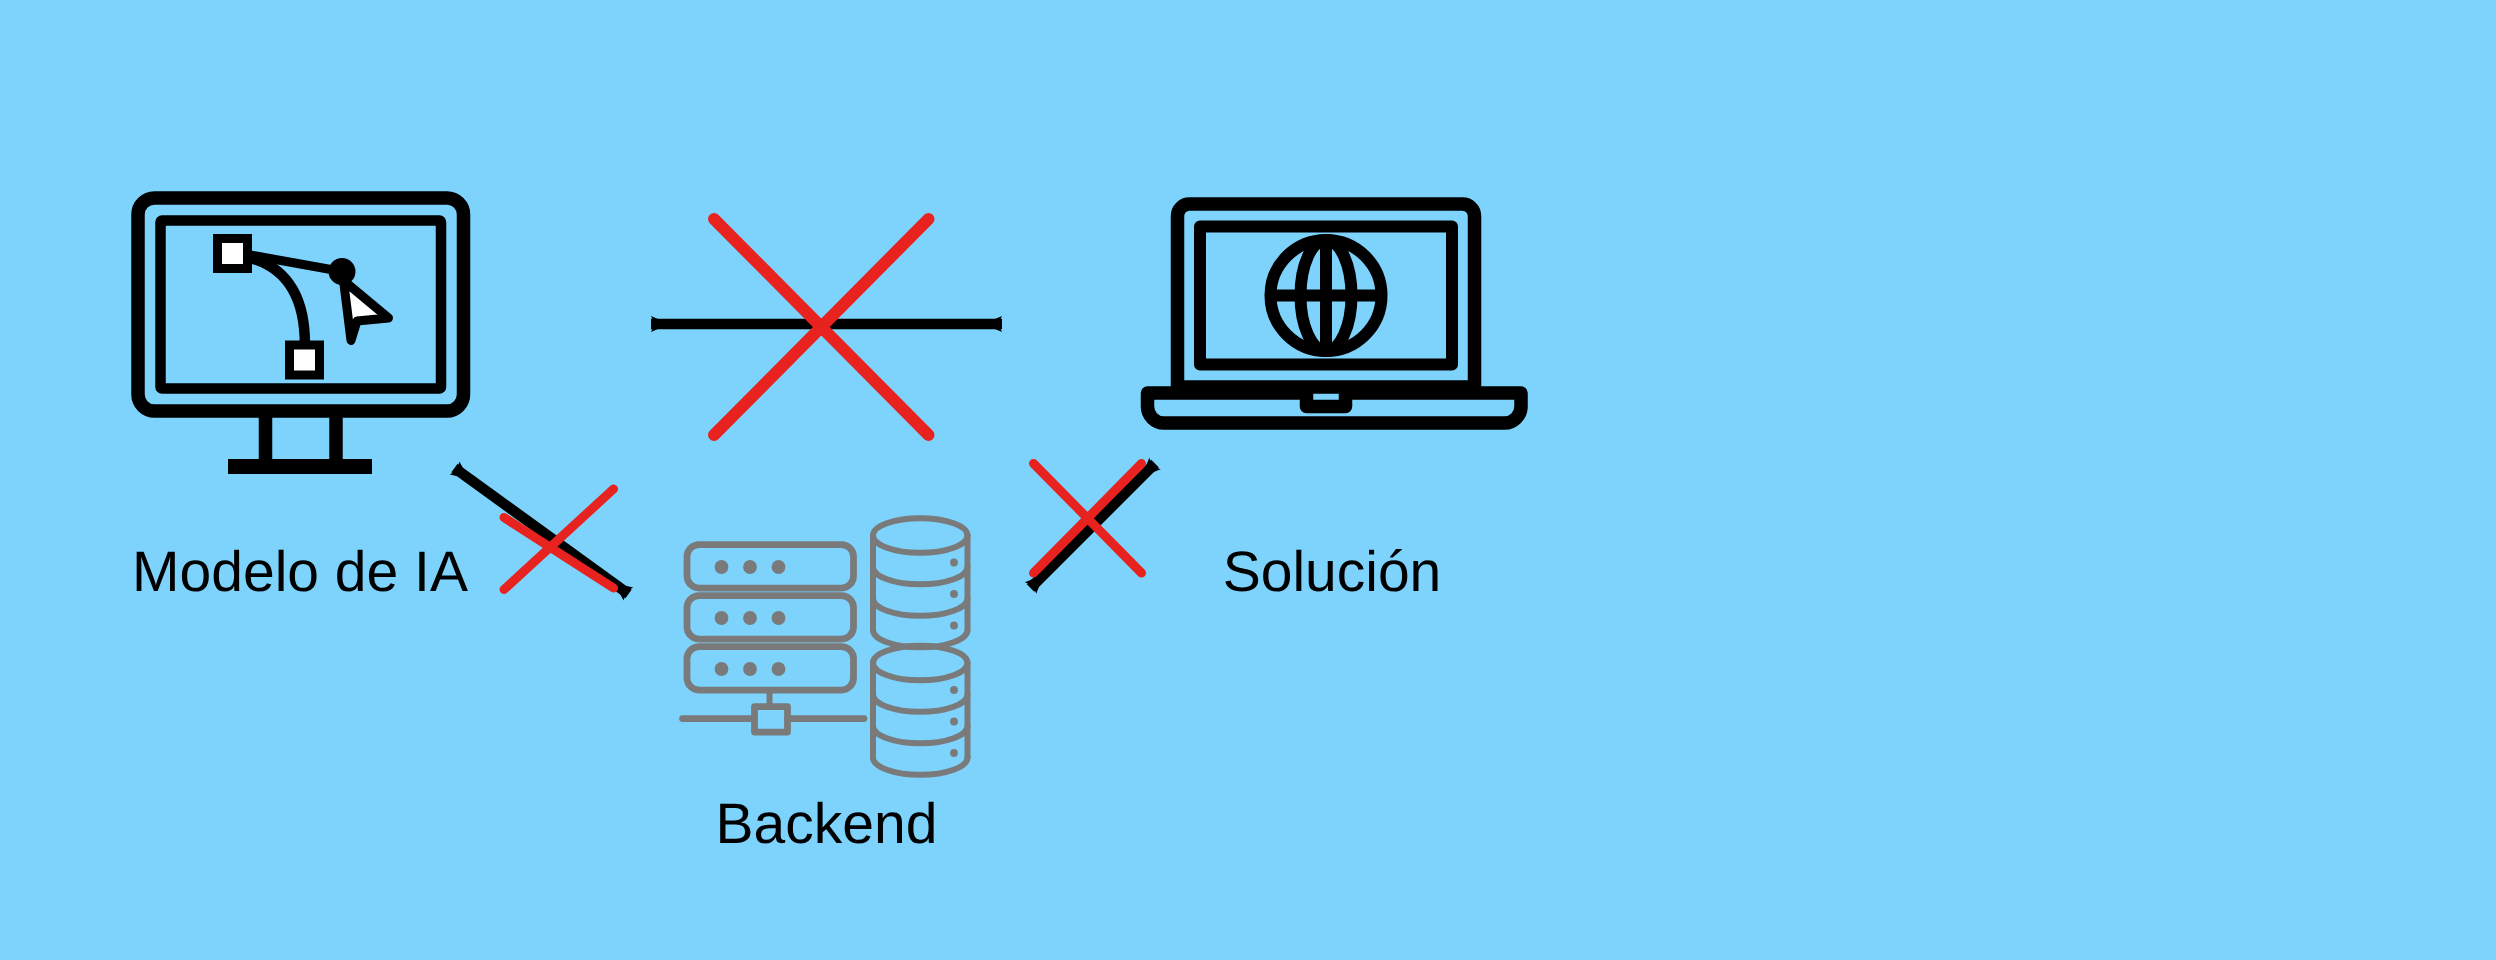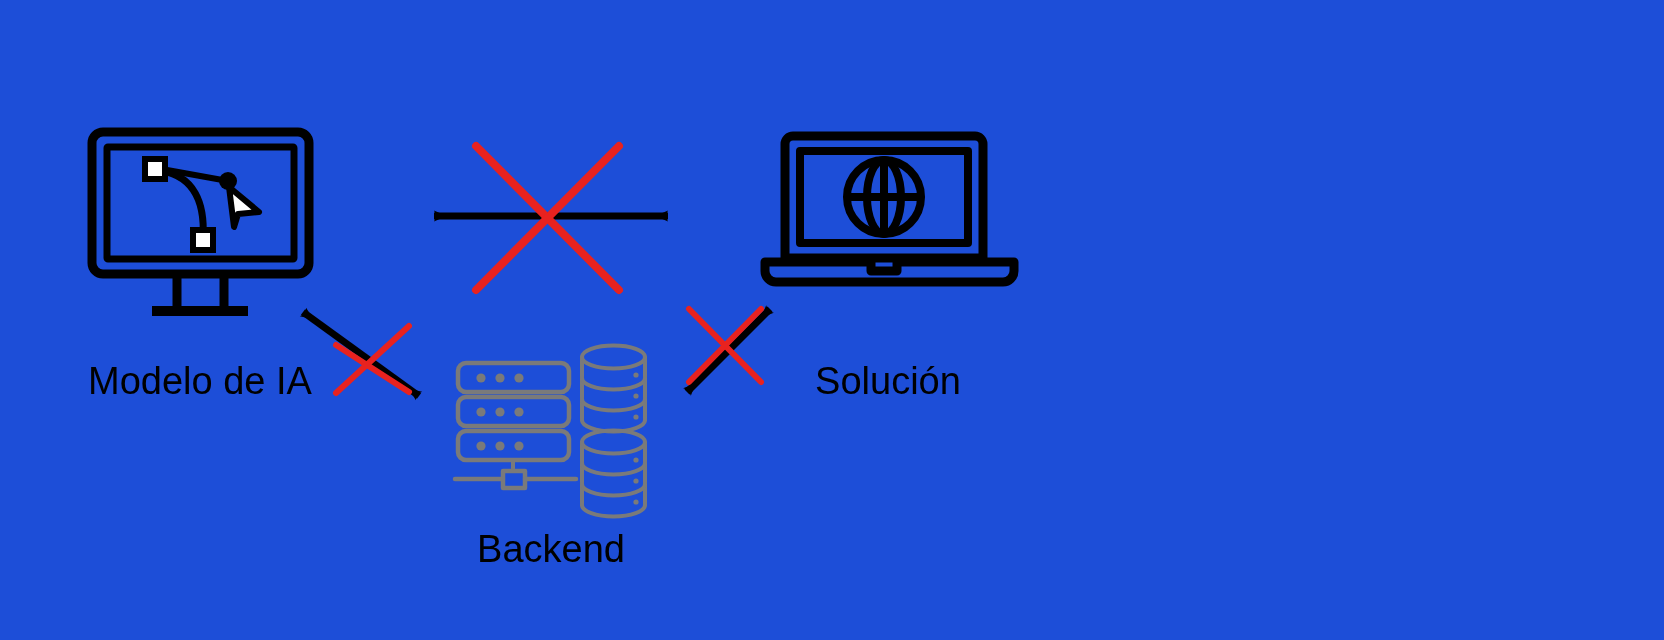--- a/index.html
+++ b/index.html
@@ -7,21 +7,21 @@
     padding: 0;
     background: #ffffff;
   }
   body {
     font-family: "Liberation Sans", sans-serif;
   }
   #canvas {
     position: relative;
     width: 1664px;
     height: 640px;
-    background: #1d4ed8;
+    background: #7dd3fc;
     overflow: hidden;
   }
   #diagram-svg {
     position: absolute;
     left: 0;
     top: 0;
     width: 1664px;
     height: 640px;
   }
   .node-label {

